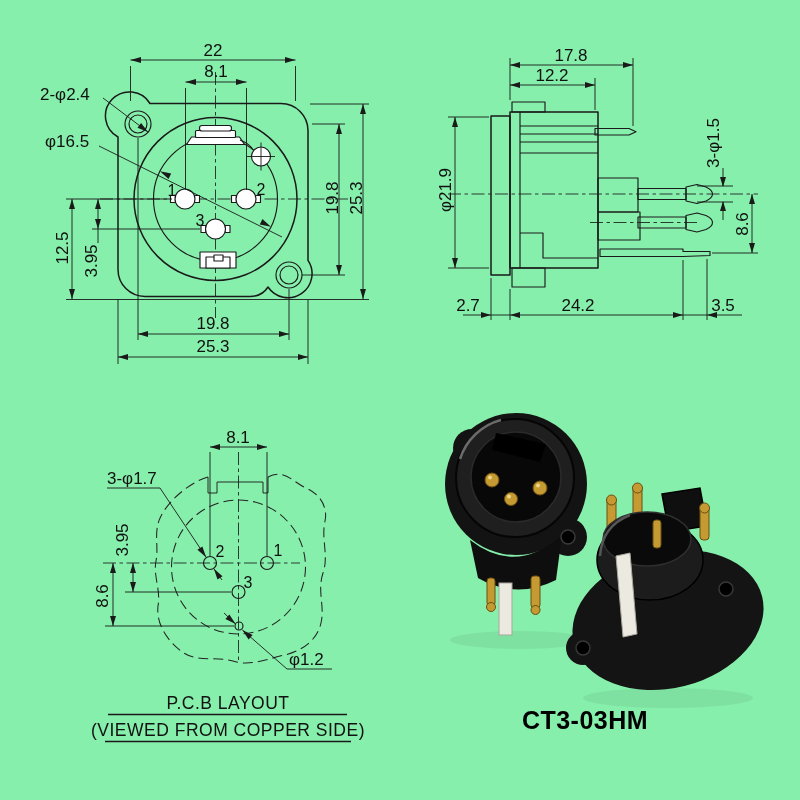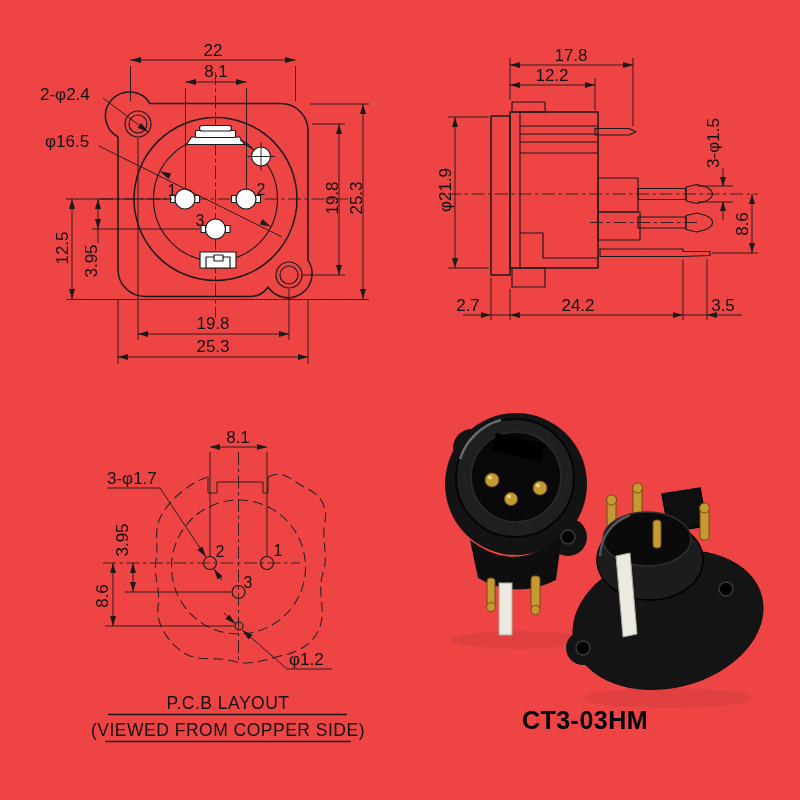--- a/index.html
+++ b/index.html
@@ -1,16 +1,16 @@
 <!DOCTYPE html>
 <html><head>
 <meta charset="utf-8">
 <style>
   html,body{margin:0;padding:0;background:#fff;}
-  .stage{position:relative;width:800px;height:800px;background:#ef4444;overflow:hidden;
+  .stage{position:relative;width:800px;height:800px;background:#86efac;overflow:hidden;
          font-family:"Liberation Sans",sans-serif;}
   svg{display:block}
   .outline{stroke:#1a1a1a;stroke-width:1.5;fill:none;stroke-linejoin:round}
   .inner{stroke:#1a1a1a;stroke-width:1.15;fill:none;stroke-linejoin:round}
   .thin{stroke:#1a1a1a;stroke-width:0.9;fill:none}
   .rule{stroke:#1a1a1a;stroke-width:1.3;fill:none}
   .cl{stroke:#1a1a1a;stroke-width:0.85;fill:none;stroke-dasharray:13 3.5 3.5 3.5}
   .ph{stroke:#242424;stroke-width:1.05;fill:none;stroke-dasharray:10 5;stroke-linejoin:round}
   .wf{fill:#ffffff;stroke:#1a1a1a;stroke-width:1.15;stroke-linejoin:round}
   .arr{fill:#1a1a1a;stroke:none}

